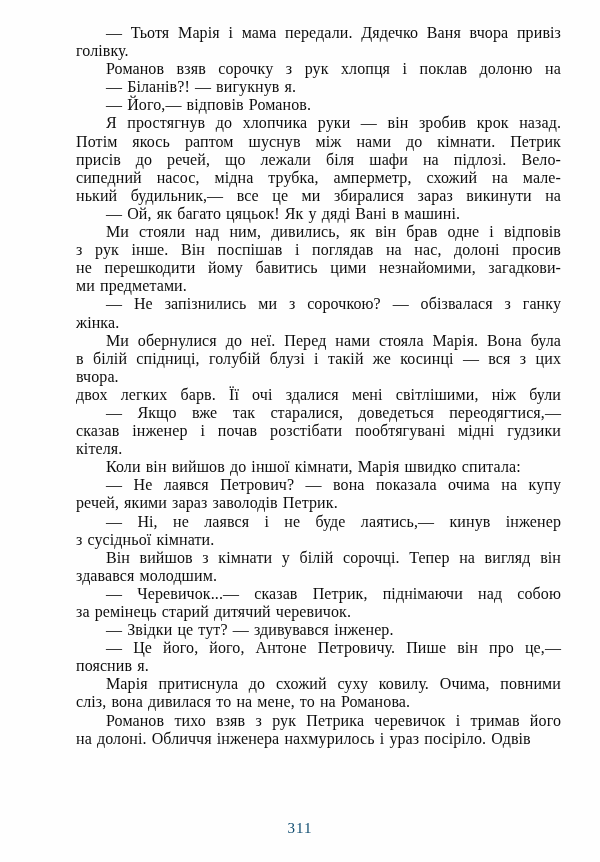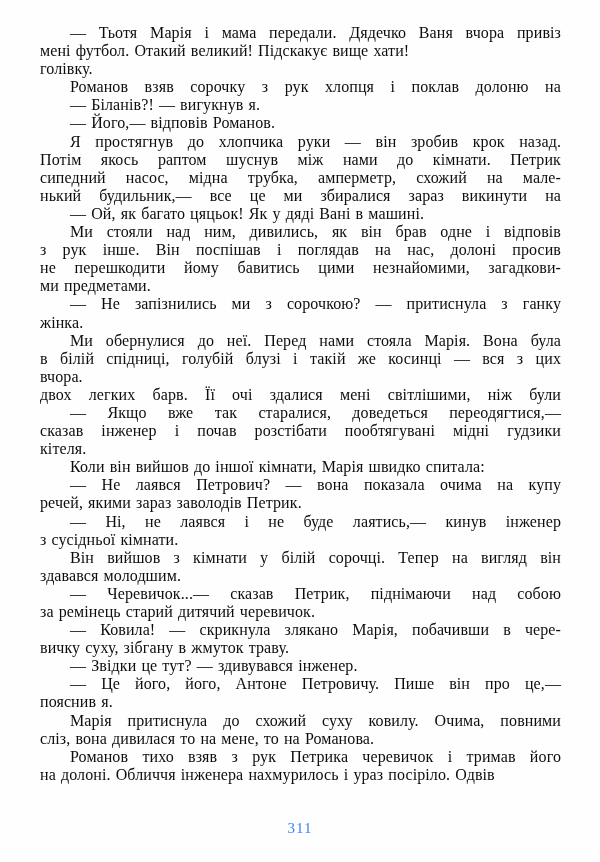--- a/index.html
+++ b/index.html
@@ -29,74 +29,75 @@
     padding: 0;
   }
   .line {
     height: 18.1px;
     line-height: 18.1px;
     text-align: justify;
     text-align-last: justify;
     white-space: normal;
     word-spacing: 1px;
     letter-spacing: 0.1px;
+    margin-left: 36px;
   }
   .line.first {
     text-indent: 30px;
   }
   .line.last {
     text-align-last: left;
   }
   .page-number {
     position: absolute;
     left: 0;
     top: 820px;
     width: 600px;
     text-align: center;
     font-size: 15px;
     letter-spacing: 1px;
-    color: #3b82f6;
+    color: #0c4a6e;
   }
 </style>
 </head>
 <body>
 
 <div class="book-page">
   <div class="text-block">
       <div class="paragraph">
         <div class="line first">— Тьотя Марія і мама передали. Дядечко Ваня вчора привіз</div>
-        <div class="line last">мені футбол. Отакий великий! Підскакує вище хати!</div>
       </div>
       <div class="paragraph">
         <div class="line last">голівку.</div>
         <div class="line first">Романов взяв сорочку з рук хлопця і поклав долоню на</div>
       </div>
       <div class="paragraph">
         <div class="line first last">— Біланів?! — вигукнув я.</div>
       </div>
       <div class="paragraph">
         <div class="line first last">— Його,— відповів Романов.</div>
       </div>
       <div class="paragraph">
         <div class="line first">Я простягнув до хлопчика руки — він зробив крок назад.</div>
         <div class="line">Потім якось раптом шуснув між нами до кімнати. Петрик</div>
+        <div class="line">присів до речей, що лежали біля шафи на підлозі. Вело-</div>
         <div class="line">сипедний насос, мідна трубка, амперметр, схожий на мале-</div>
         <div class="line">нький будильник,— все це ми збиралися зараз викинути на</div>
       </div>
       <div class="paragraph">
         <div class="line first last">— Ой, як багато цяцьок! Як у дяді Вані в машині.</div>
       </div>
       <div class="paragraph">
         <div class="line first">Ми стояли над ним, дивились, як він брав одне і відповів</div>
         <div class="line">з рук інше. Він поспішав і поглядав на нас, долоні просив</div>
         <div class="line">не перешкодити йому бавитись цими незнайомими, загадкови-</div>
         <div class="line last">ми предметами.</div>
       </div>
       <div class="paragraph">
-        <div class="line first">— Не запізнились ми з сорочкою? — притиснула з ганку</div>
+        <div class="line first">— Не запізнились ми з сорочкою? — обізвалася з ганку</div>
         <div class="line last">жінка.</div>
       </div>
       <div class="paragraph">
         <div class="line first">Ми обернулися до неї. Перед нами стояла Марія. Вона була</div>
         <div class="line">в білій спідниці, голубій блузі і такій же косинці — вся з цих</div>
         <div class="line last">вчора.</div>
         <div class="line">двох легких барв. Її очі здалися мені світлішими, ніж були</div>
       </div>
       <div class="paragraph">
         <div class="line first">— Якщо вже так старалися, доведеться переодягтися,—</div>
@@ -116,24 +117,20 @@
       </div>
       <div class="paragraph">
         <div class="line first">Він вийшов з кімнати у білій сорочці. Тепер на вигляд він</div>
         <div class="line last">здавався молодшим.</div>
       </div>
       <div class="paragraph">
         <div class="line first">— Черевичок...— сказав Петрик, піднімаючи над собою</div>
         <div class="line last">за ремінець старий дитячий черевичок.</div>
       </div>
       <div class="paragraph">
-        <div class="line first">— Ковила! — скрикнула злякано Марія, побачивши в чере-</div>
-        <div class="line last">вичку суху, зібгану в жмуток траву.</div>
-      </div>
-      <div class="paragraph">
         <div class="line first last">— Звідки це тут? — здивувався інженер.</div>
       </div>
       <div class="paragraph">
         <div class="line first">— Це його, його, Антоне Петровичу. Пише він про це,—</div>
         <div class="line last">пояснив я.</div>
       </div>
       <div class="paragraph">
         <div class="line first">Марія притиснула до схожий суху ковилу. Очима, повними</div>
         <div class="line last">сліз, вона дивилася то на мене, то на Романова.</div>
       </div>

